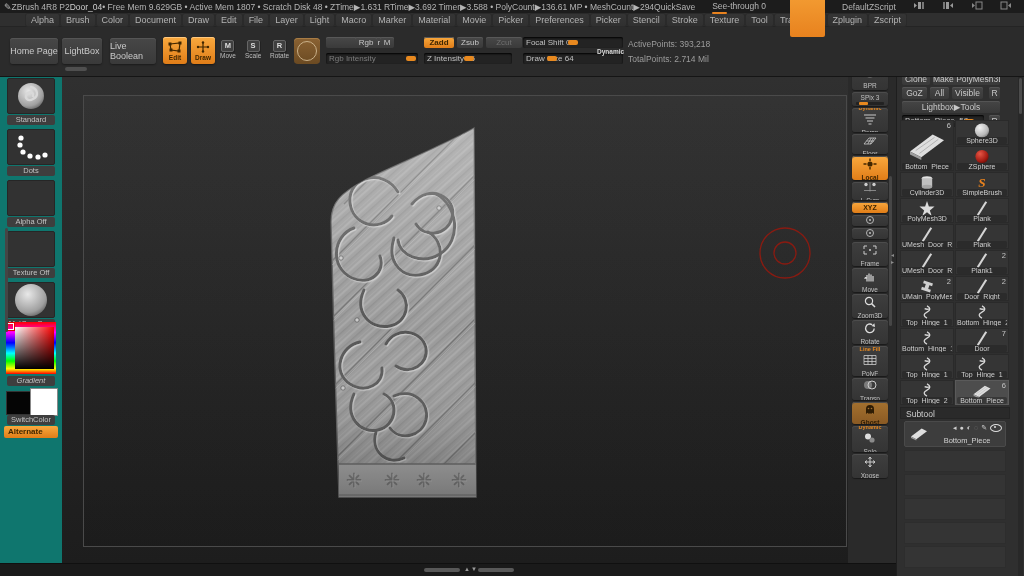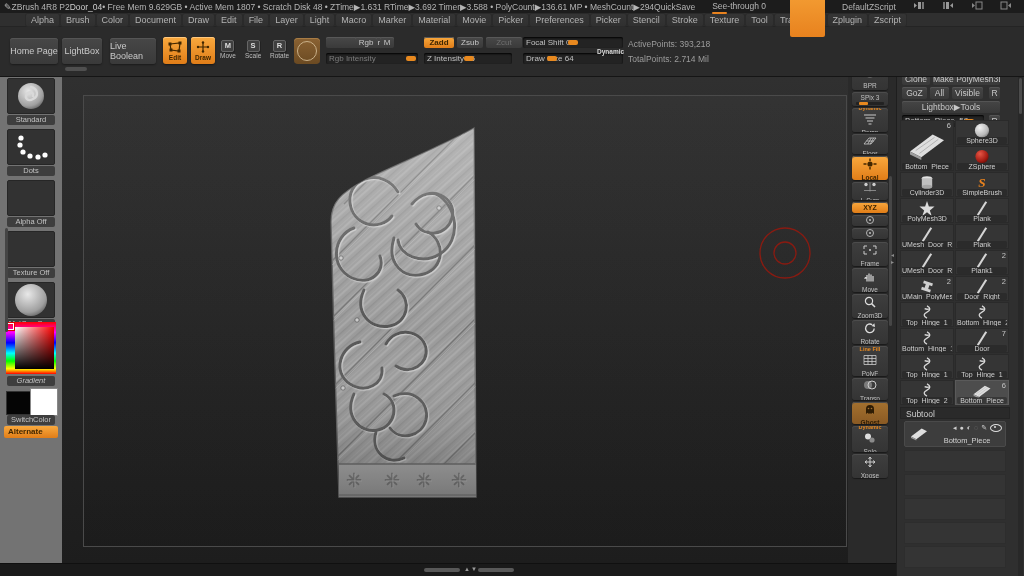--- a/index.html
+++ b/index.html
@@ -51,21 +51,21 @@
     box-sizing:border-box;}
   .slider .knob{position:absolute;top:3px;width:10px;height:5px;background:#e8891f;border-radius:2px;}
   .slider--dim{color:#7c7c7c;}
   .brush-circle{position:absolute;width:26px;height:26px;border-radius:4px;
     background:linear-gradient(#8a6233,#6b4a22);box-shadow:inset 0 1px 0 #a87c45;}
   .brush-circle i{position:absolute;left:3px;top:3px;width:18px;height:18px;border-radius:50%;
     border:1.5px solid #c9b089;display:block;}
   .pts{position:absolute;font-size:8.5px;color:#9d9d9d;}
   .dynamic-lbl{position:absolute;font-size:6.5px;font-weight:bold;color:#d8d8d8;}
   
-  #sidebar{position:absolute;left:0;top:76px;width:62px;height:487px;background:#737373;z-index:20;}
+  #sidebar{position:absolute;left:0;top:76px;width:62px;height:487px;background:#0f766e;z-index:20;}
   .sb-item{position:absolute;left:7px;width:48px;}
   .sb-thumb{width:48px;height:36px;background:#323232;border:1px solid #262626;border-radius:2px;
     display:flex;align-items:center;justify-content:center;box-sizing:border-box;overflow:hidden;}
   .sb-label{margin-top:1px;height:10px;background:#3e3e3e;border-radius:2px;font-size:7.5px;
     color:#c2c2c2;text-align:center;line-height:10px;white-space:nowrap;overflow:hidden;}
   .picker{position:absolute;left:6px;top:246px;width:50px;height:52px;
     background:linear-gradient(#f00,#f0f 20%,#00f 40%,#0ff 60%,#0f0 75%,#ff0 90%,#f00);}
   .picker .sv{position:absolute;left:9px;top:5px;right:2px;bottom:5px;
     background:linear-gradient(to bottom,rgba(0,0,0,0),#000),linear-gradient(to right,#fff,#f00);}
   .picker .sel{position:absolute;left:1px;top:1px;width:5px;height:5px;border:1px solid #fff;

